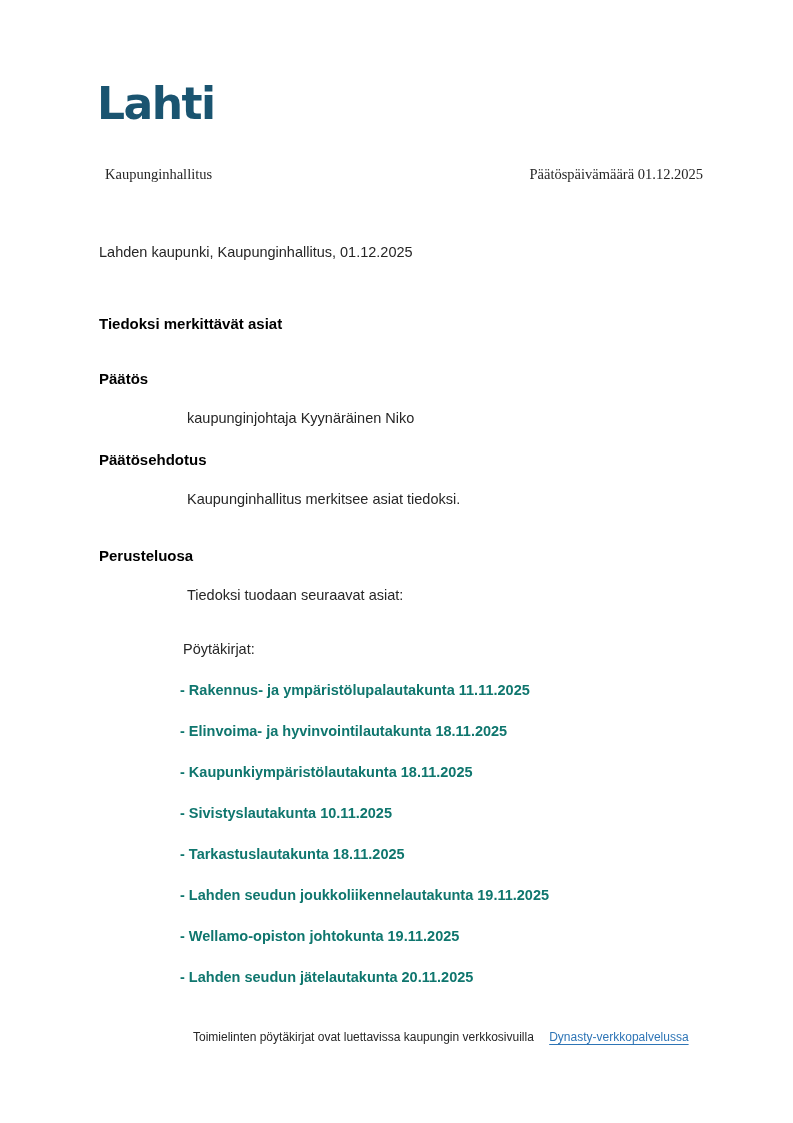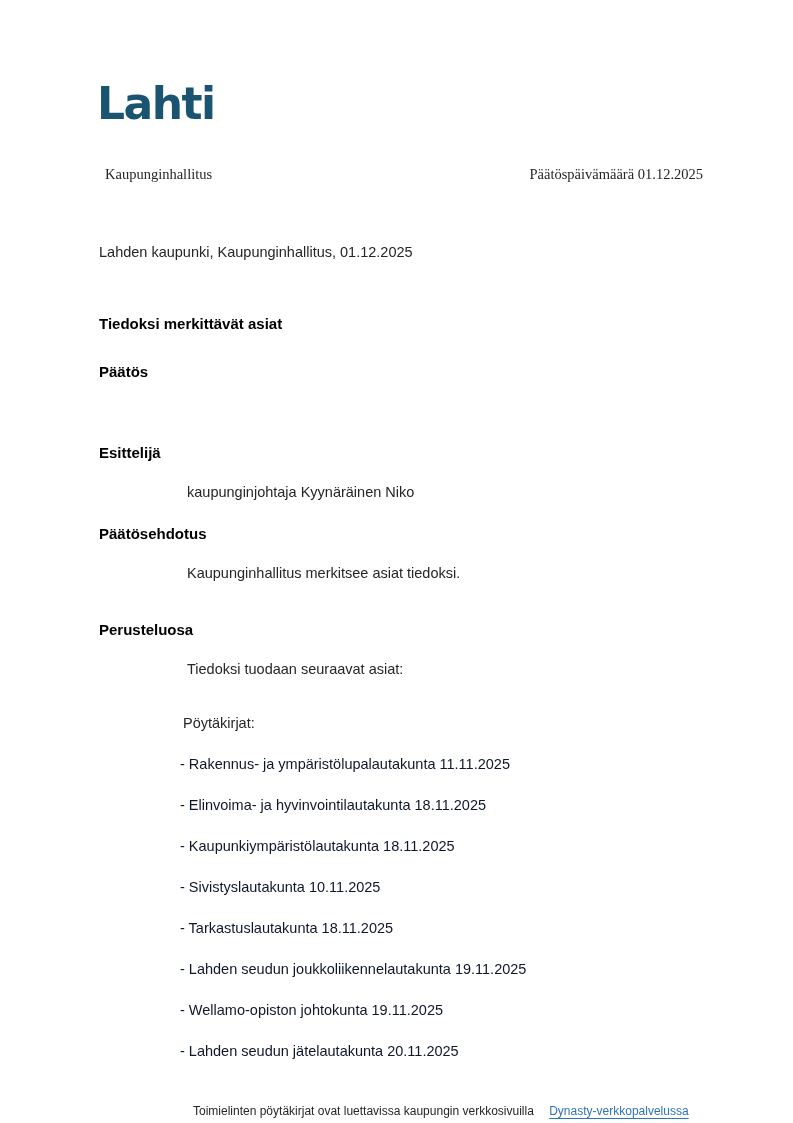--- a/index.html
+++ b/index.html
@@ -45,41 +45,42 @@
     font-weight: 700;
     color: #000000;
   }
   .section-heading {
     margin: 0 84px 0 75px;
     font-size: 15px;
     line-height: 19px;
     font-weight: 700;
     color: #000000;
   }
-  .h-paatos        { margin-top: 17px; }
+  .h-paatos        { margin-top: 24px; }
   .h-esittelija    { margin-top: 50px; }
   .h-paatosehdotus { margin-top: 12px; }
   .h-perusteluosa  { margin-top: 27px; }
   .body-text {
     margin: 11px 84px 0 163px;
     font-size: 14.5px;
     line-height: 15px;
     color: #262626;
   }
   .list-title {
     margin: 27px 84px 0 159px;
     font-size: 14.5px;
     line-height: 15px;
     color: #262626;
   }
   .list-item {
     margin: 14px 84px 0 156px;
     font-size: 14.5px;
     line-height: 15px;
-    color: #0f172a;
+    color: #0f766e;
+    font-weight: bold;
   }
   .link-paragraph {
     margin: 24px 84px 0 163px;
     max-width: 548px;
     font-size: 12px;
     line-height: 33px;
     color: #262626;
   }
   .link-paragraph a {
     color: #2E75B6;
@@ -105,21 +106,20 @@
     <span>Kaupunginhallitus</span>
     <span>Päätöspäivämäärä 01.12.2025</span>
   </div>
 
   <div class="meta">Lahden kaupunki, Kaupunginhallitus, 01.12.2025</div>
 
   <div class="doc-title">Tiedoksi merkittävät asiat</div>
 
   <div class="section-heading h-paatos">Päätös</div>
 
-  <div class="section-heading h-esittelija">Esittelijä</div>
   <div class="body-text">kaupunginjohtaja Kyynäräinen Niko</div>
 
   <div class="section-heading h-paatosehdotus">Päätösehdotus</div>
   <div class="body-text">Kaupunginhallitus merkitsee asiat tiedoksi.</div>
 
   <div class="section-heading h-perusteluosa">Perusteluosa</div>
   <div class="body-text">Tiedoksi tuodaan seuraavat asiat:</div>
 
   <div class="list-title">Pöytäkirjat:</div>
 

